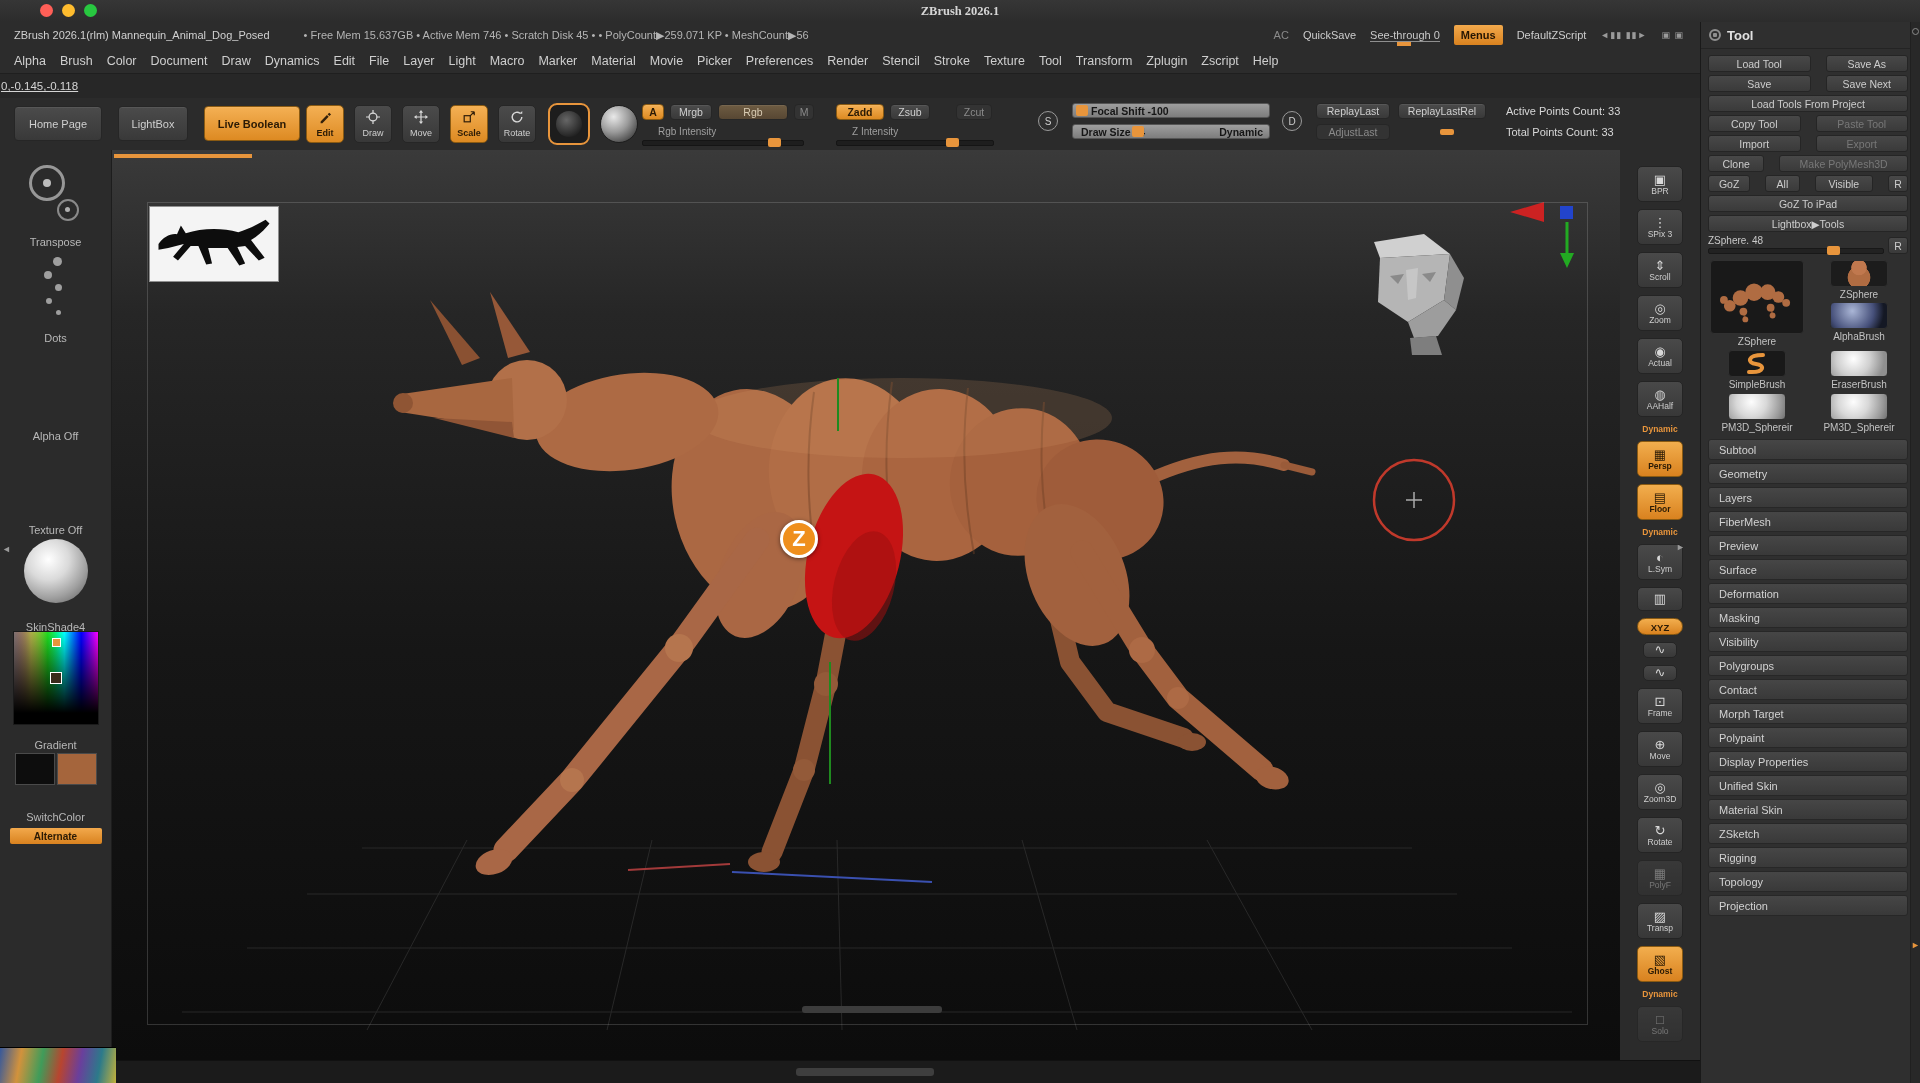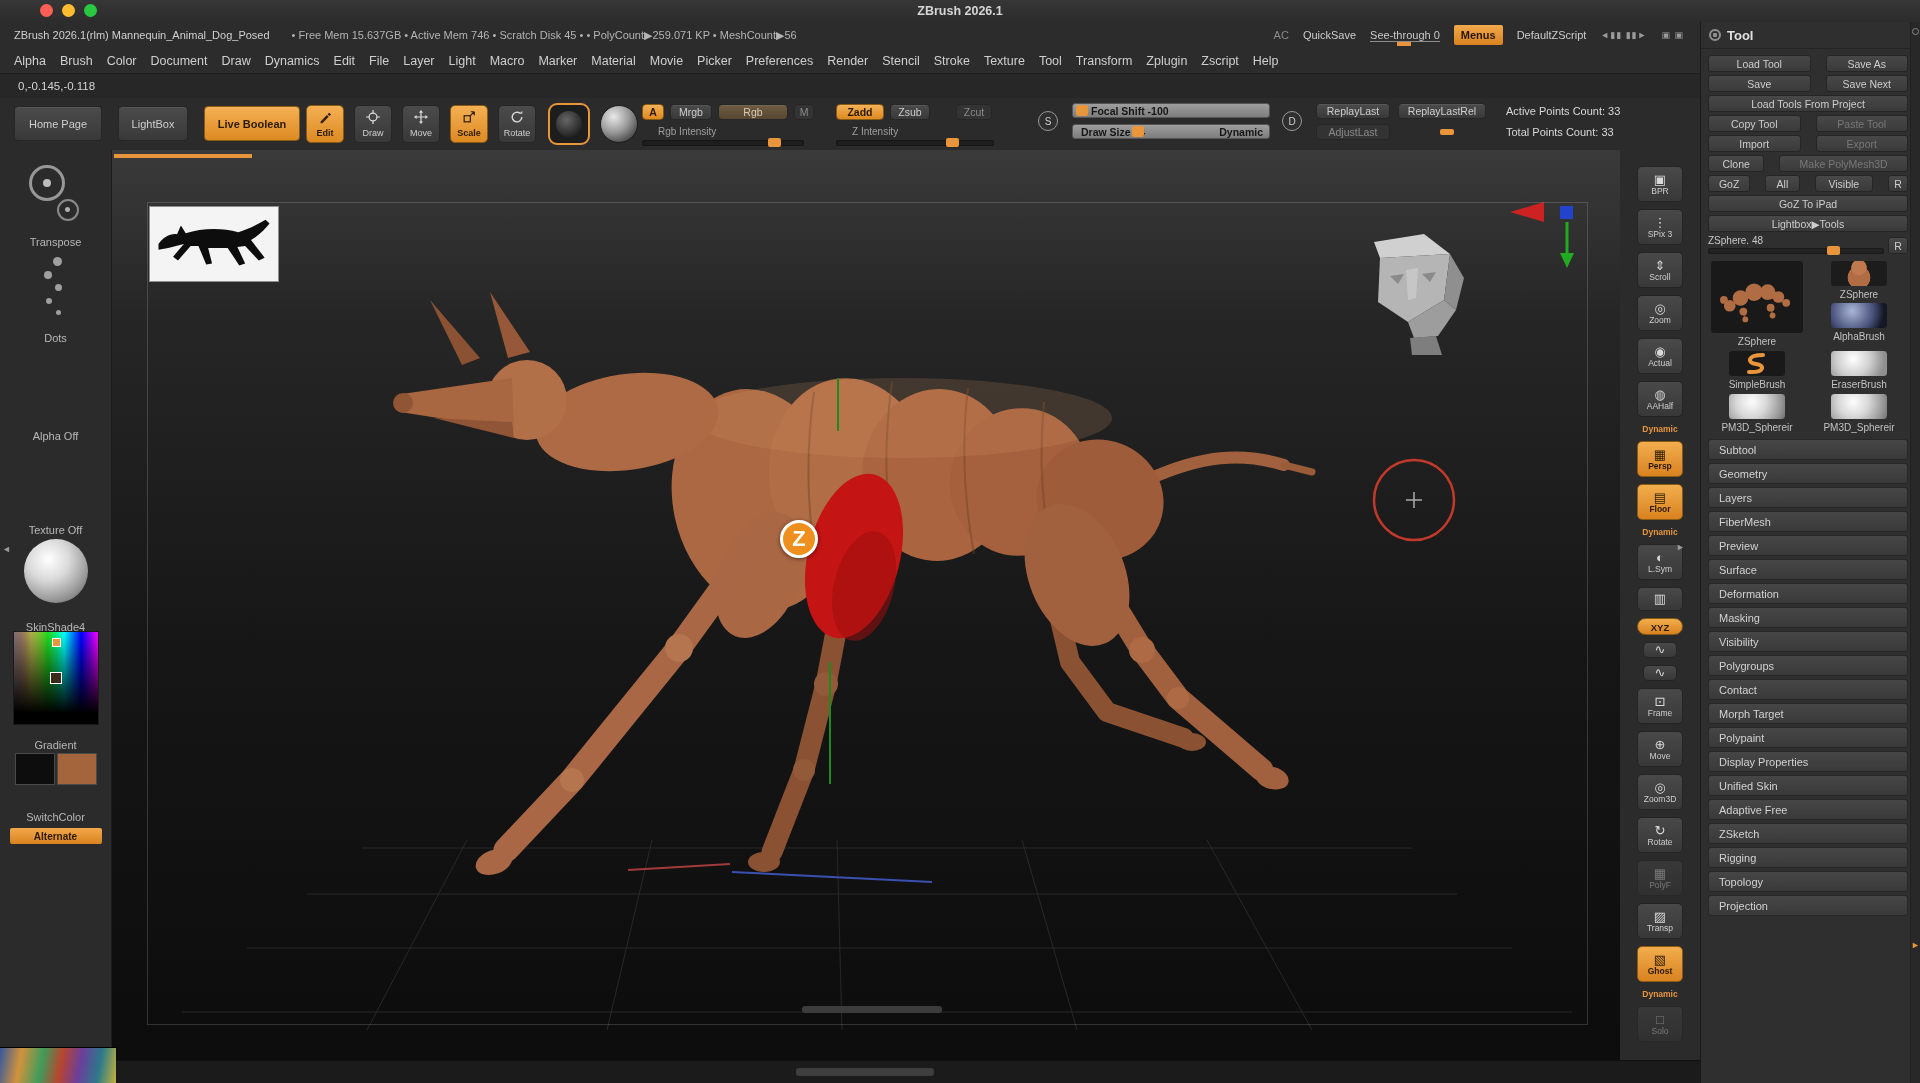--- a/index.html
+++ b/index.html
@@ -3,45 +3,45 @@
 <meta charset="utf-8">
 <style>
   html,body{margin:0;padding:0;background:#111;}
   .app{position:relative;width:1920px;height:1083px;background:#262626;overflow:hidden;
        font-family:"Liberation Sans","DejaVu Sans",sans-serif;color:#c9c9c9;
        -webkit-font-smoothing:antialiased;}
   
   .titlebar{position:absolute;left:0;top:0;width:1920px;height:22px;
     background:linear-gradient(#363636,#2c2c2c);border-bottom:1px solid #1b1b1b;}
   .title{position:absolute;left:0;top:0;width:100%;height:22px;line-height:22px;text-align:center;
-    font-size:12.5px;font-weight:bold;color:#d6d6d6;}
+    font-size:12.5px;font-weight:bold;color:#d6d6d6;font-family:Liberation Serif, serif;}
   .traffic{position:absolute;left:40px;top:4px;display:flex;gap:9px;}
   .tl{width:13px;height:13px;border-radius:50%;cursor:pointer;}
   .tl.r{background:#ff5f57;}.tl.y{background:#febc2e;}.tl.g{background:#28c840;}
   
   .statusbar{position:absolute;left:0;top:22px;width:1700px;height:26px;background:#2c2c2c;
     border-bottom:1px solid #202020;display:flex;align-items:center;font-size:11px;}
   .session{margin-left:14px;color:#d0d0d0;white-space:nowrap;}
-  .stats{margin-left:22px;color:#b4b4b4;white-space:nowrap;}
+  .stats{margin-left:34px;color:#b4b4b4;white-space:nowrap;}
   .status-right{margin-left:auto;margin-right:16px;display:flex;align-items:center;gap:14px;}
   .dimtxt{color:#8a8a8a;}
   .sbtn{color:#cdcdcd;cursor:pointer;}
   .see{position:relative;border-bottom:1px solid #8f8f8f;padding-bottom:0;cursor:pointer;}
   .see::after{content:"";position:absolute;left:38%;bottom:-5px;width:14px;height:4px;background:#e8953c;}
   .menus-badge{background:linear-gradient(#f2a94c,#d9821f);color:#241503;font-weight:bold;
     padding:4px 7px;border-radius:2px;cursor:pointer;}
   .icons{color:#9a9a9a;letter-spacing:1px;font-size:9px;cursor:pointer;}
   
   .menubar{position:absolute;left:0;top:48px;width:1700px;height:26px;background:#2c2c2c;
     border-bottom:1px solid #1f1f1f;display:flex;align-items:center;gap:14px;padding-left:14px;box-sizing:border-box;}
   .menu-item{font-size:12.5px;color:#cfcfcf;white-space:nowrap;cursor:pointer;}
   
   .coordbar{position:absolute;left:0;top:74px;width:1700px;height:24px;background:#272727;
     border-bottom:1px solid #1d1d1d;display:flex;align-items:center;}
-  .coordbar span{margin-left:18px;font-size:11.5px;color:#d5d5d5;}
+  .coordbar span{margin-left:1px;font-size:11.5px;color:#d5d5d5;text-decoration:underline;}
   
   .toolbar{position:absolute;left:0;top:98px;width:1700px;height:52px;background:#2b2b2b;
     border-bottom:1px solid #161616;}
   .tb-btn{position:absolute;background:linear-gradient(#4b4b4b,#393939);border:1px solid #262626;
     border-radius:4px;color:#cfcfcf;font-size:11px;display:flex;align-items:center;justify-content:center;
     box-shadow:inset 0 1px 0 rgba(255,255,255,.07);cursor:pointer;box-sizing:border-box;}
   .tb-btn.orange{background:linear-gradient(#f4b054,#dd8a22);color:#2a1a05;font-weight:bold;border-color:#8a5a12;}
   .sq{position:absolute;width:38px;height:38px;top:7px;background:linear-gradient(#4b4b4b,#383838);
     border:1px solid #262626;border-radius:5px;display:flex;flex-direction:column;align-items:center;
     justify-content:center;gap:2px;font-size:9px;color:#cfcfcf;cursor:pointer;box-sizing:border-box;}
@@ -687,21 +687,21 @@
         <div class="section-row">Surface</div>
         <div class="section-row">Deformation</div>
         <div class="section-row">Masking</div>
         <div class="section-row">Visibility</div>
         <div class="section-row">Polygroups</div>
         <div class="section-row">Contact</div>
         <div class="section-row">Morph Target</div>
         <div class="section-row">Polypaint</div>
         <div class="section-row">Display Properties</div>
         <div class="section-row">Unified Skin</div>
-        <div class="section-row">Adaptive Free</div>
+        <div class="section-row">Material Skin</div>
         <div class="section-row">ZSketch</div>
         <div class="section-row">Rigging</div>
         <div class="section-row">Topology</div>
         <div class="section-row">Projection</div>
       </div>
 
     <div class="rightstrip">
       <span class="rs-ring"></span>
       <span class="rs-arrow">►</span>
     </div>

